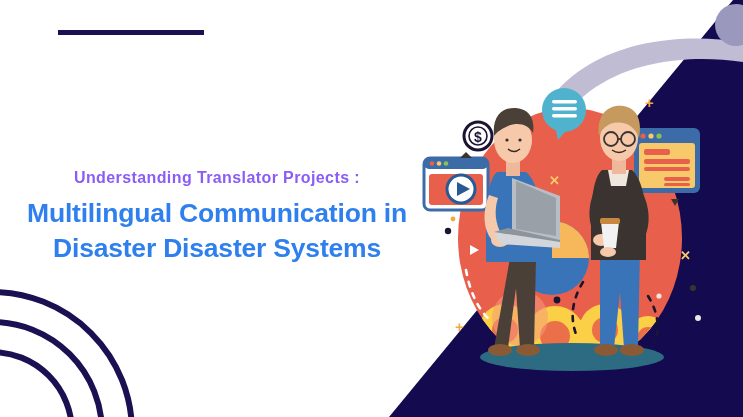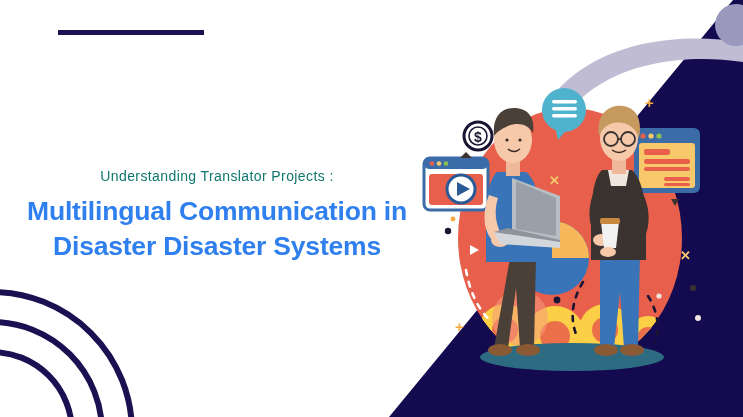--- a/index.html
+++ b/index.html
@@ -6,21 +6,21 @@
   body{width:743px;height:417px;overflow:hidden;font-family:"Liberation Sans",sans-serif;}
   #slide{position:relative;width:743px;height:417px;background:#ffffff;overflow:hidden;}
 
   
   .layer{position:absolute;top:0;left:0;width:743px;height:417px;}
   .layer svg{display:block;}
 
   
   .text-block{position:absolute;left:0;top:168px;width:434px;text-align:center;}
   .eyebrow{
-    font-size:14px;font-weight:normal;color:#0f766e;letter-spacing:.4px;
+    font-size:16px;font-weight:bold;color:#8b5cf6;letter-spacing:.4px;
     line-height:1.2;margin:0 0 9px 0;
   }
   .headline{
     font-size:26.5px;font-weight:bold;color:#2f80ee;line-height:1.32;margin:0;
     letter-spacing:-.2px;
   }
   .headline .ln{display:block;}
 
   
   .top-rule{

